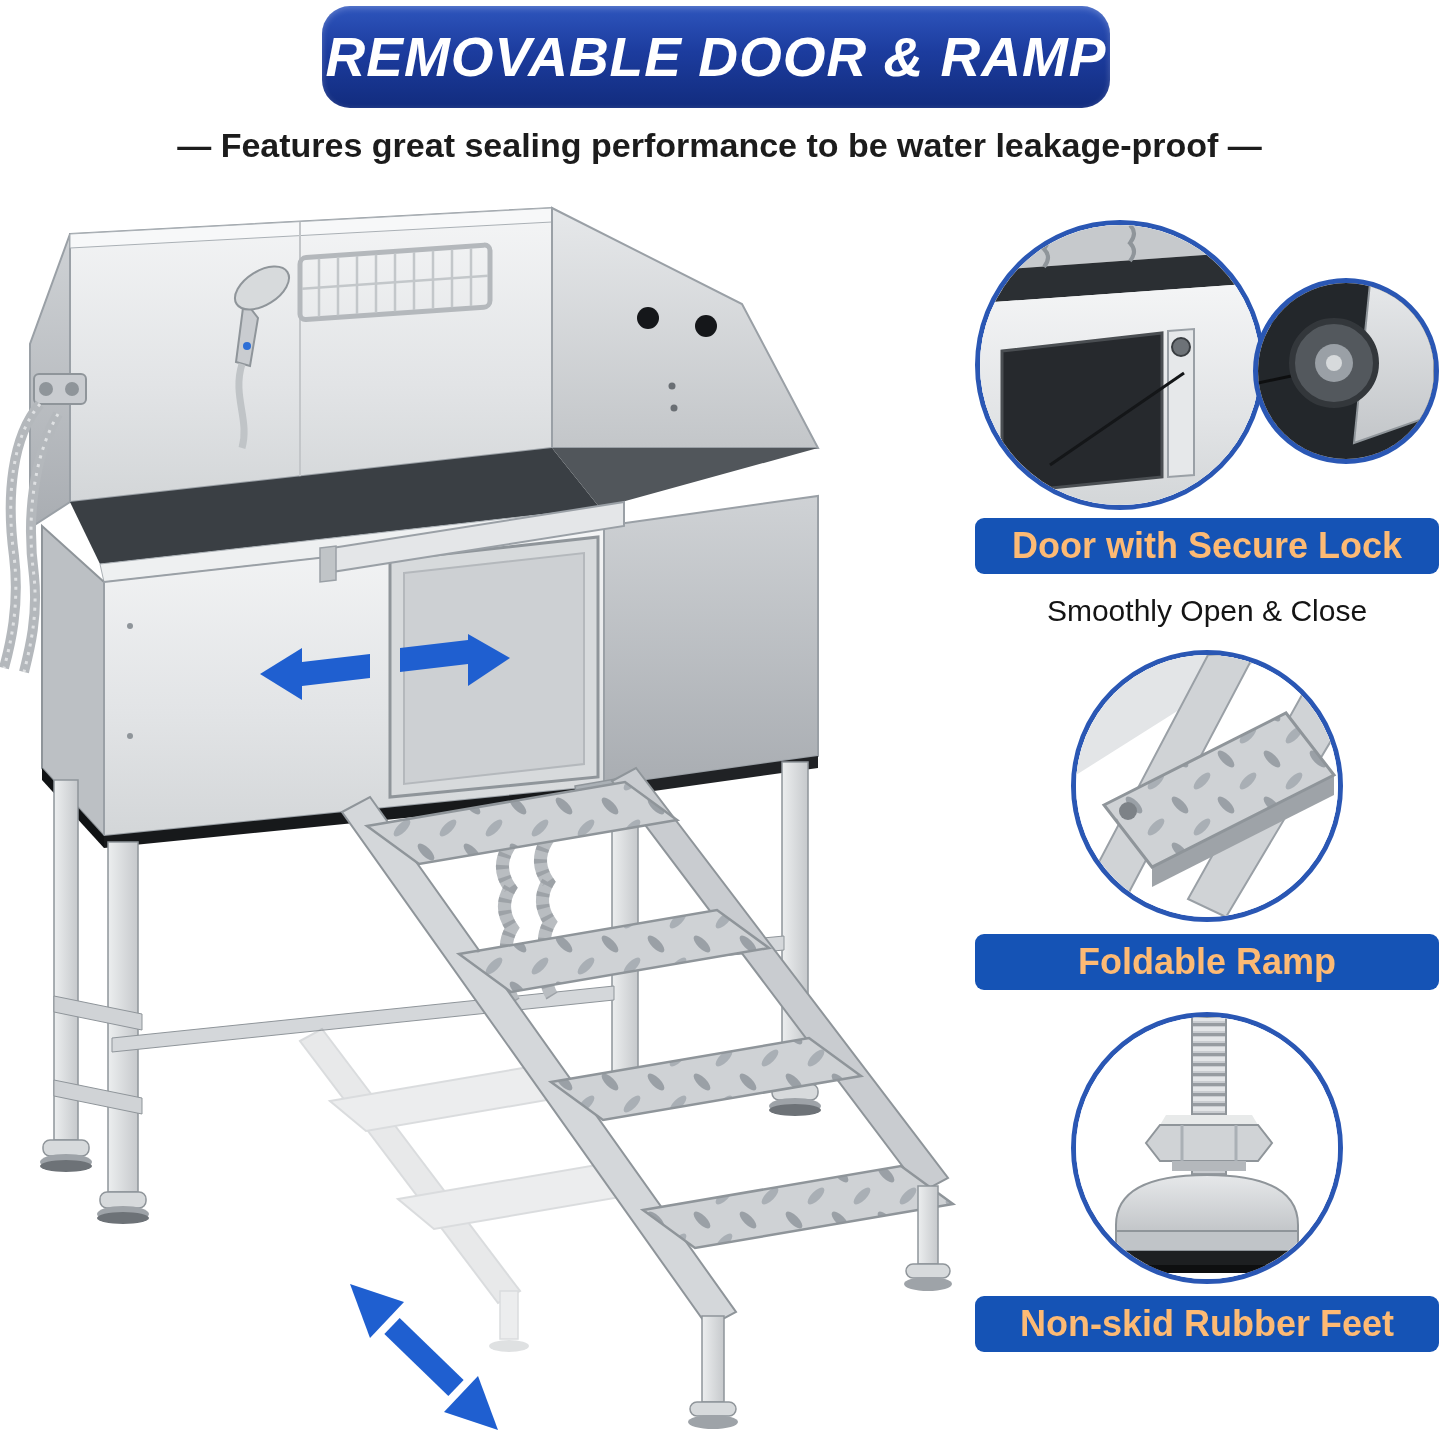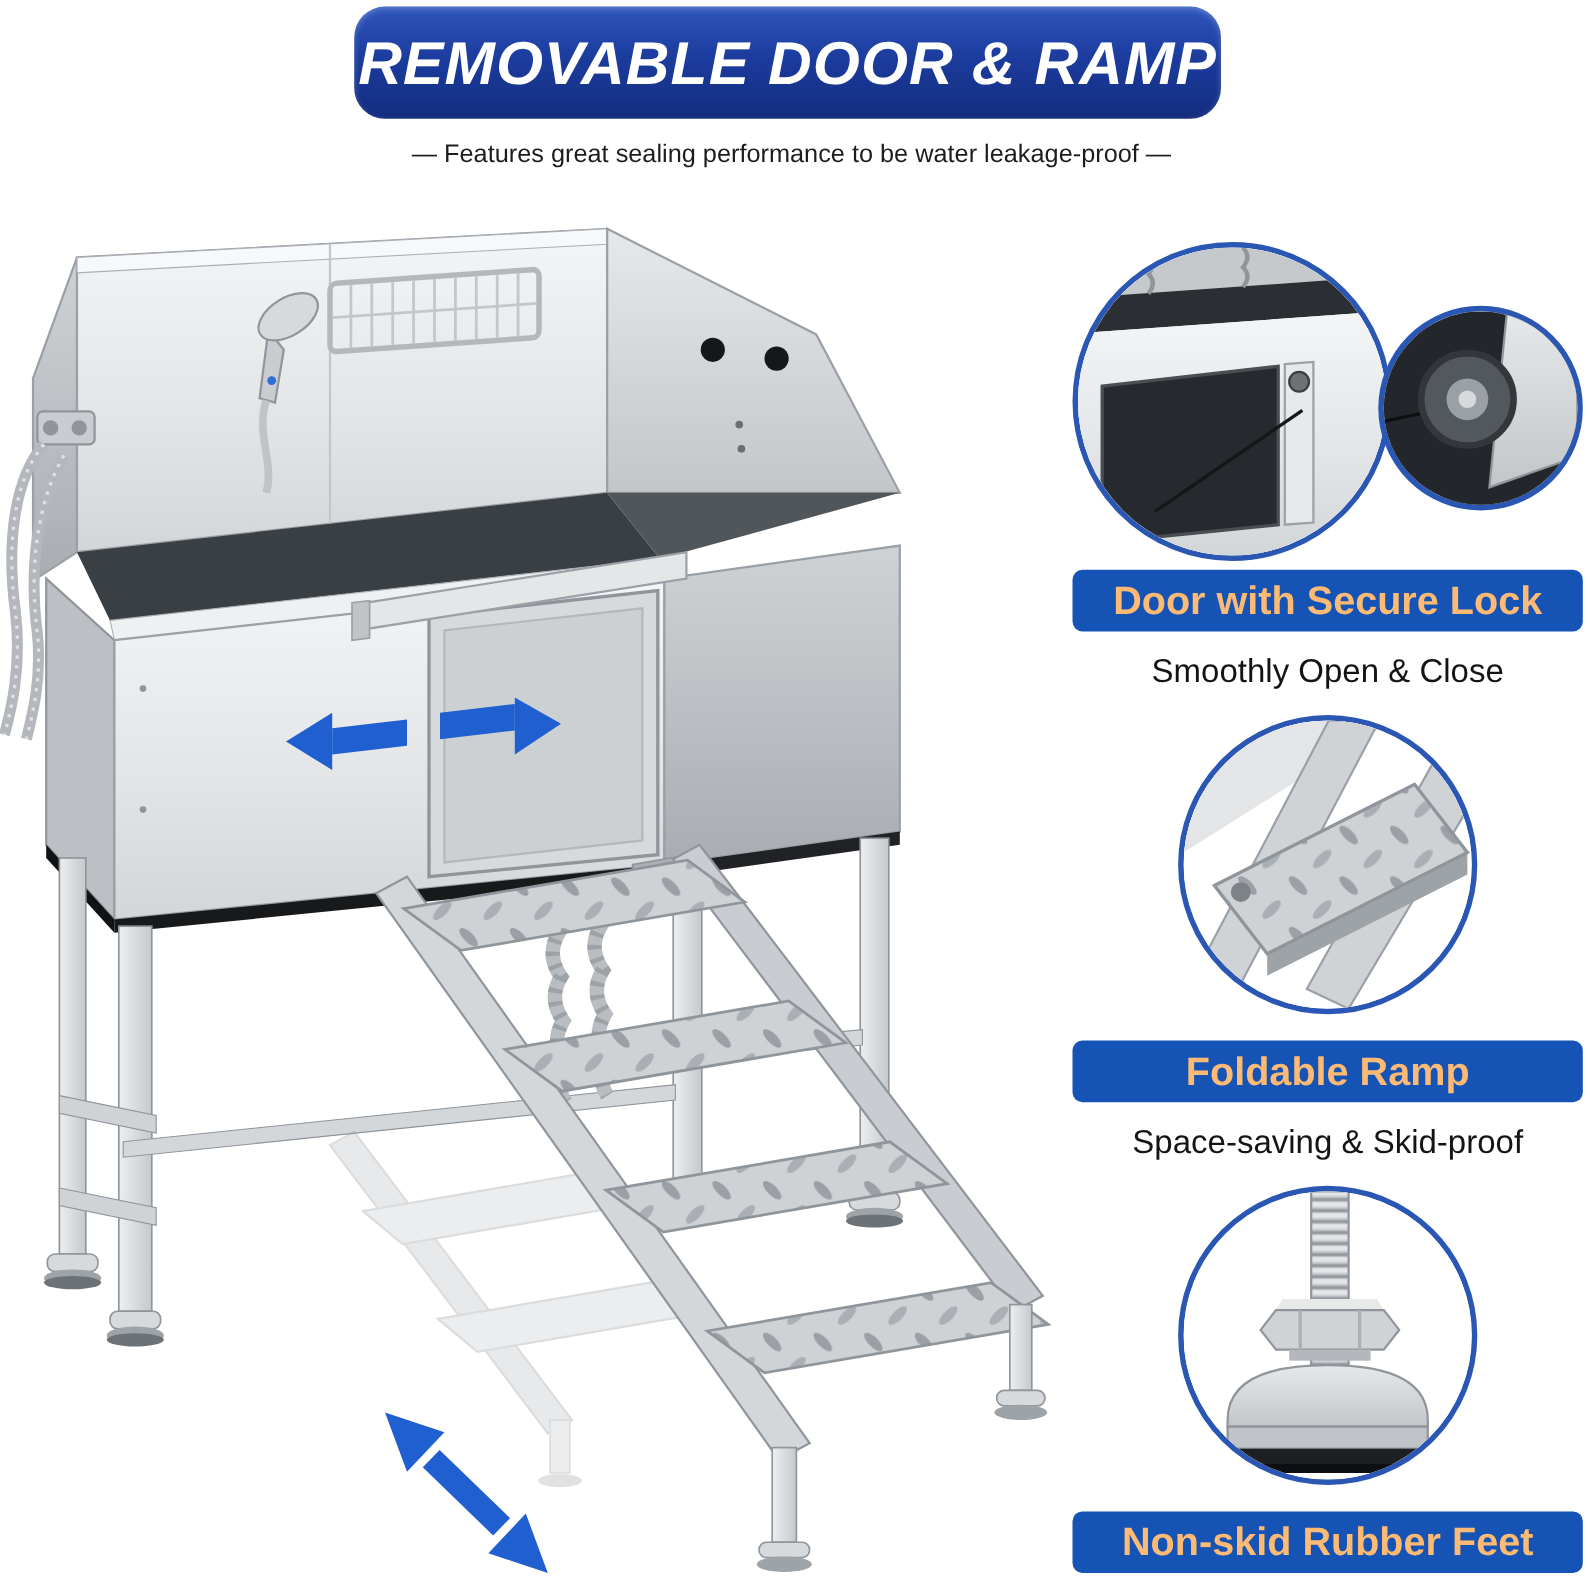--- a/index.html
+++ b/index.html
@@ -12,37 +12,37 @@
     background:linear-gradient(180deg,#2e55bd 0%, #1c3c9e 45%, #122c7e 100%);
     border-radius:28px; display:flex; align-items:center; justify-content:center;
     box-shadow:inset 0 2px 6px rgba(255,255,255,.25);
   }
   .banner-title {
     color:#ffffff; font-size:55px; font-weight:800; font-style:italic; letter-spacing:1px;
     white-space:nowrap;
   }
   .subtitle {
     position:absolute; left:0; top:126px; width:100%; text-align:center;
-    font-size:23px; color:#1c1c1c; font-weight:400;
+    font-size:34px; color:#1c1c1c; font-weight:700;
   }
   .illustration { position:absolute; left:0; top:196px; width:960px; height:1240px; }
   .callouts { position:absolute; left:975px; top:220px; width:464px; }
   .circle {
     border-radius:50%; border:5px solid #2a57b4; overflow:hidden; background:#ffffff;
     box-sizing:border-box;
   }
   .figure1 { position:relative; height:290px; }
   .c1-main { position:absolute; left:0; top:0; width:290px; height:290px; z-index:1; }
   .c1-zoom { position:absolute; left:278px; top:58px; width:186px; height:186px; z-index:2; }
   .c-mid  { width:272px; height:272px; margin:22px auto 0 auto; }
   .pill {
     margin-top:8px; background:#1553b5; color:#fdba74; border-radius:9px;
     font-size:36px; font-weight:700; text-align:center; padding:7px 0;
   }
-  .pill.spaced { margin-top:24px; }
+  .pill.spaced { margin-top:12px; }
   .subtext {
     margin-top:20px; text-align:center; font-size:30px; color:#141414; font-weight:500;
   }
   svg { display:block; }
 </style>
 </head>
 <body>
 
 <div class="page">
 
@@ -276,21 +276,20 @@
         <rect width="262" height="262" fill="#ffffff"></rect>
         <polygon points="0,0 190,0 0,120" fill="#e3e5e7"></polygon>
         <polygon points="132,0 178,0 40,262 -6,262" fill="#d0d3d6" stroke="#9aa0a6" stroke-width="2"></polygon>
         <polygon points="236,22 262,22 262,74 150,262 112,244" fill="#d0d3d6" stroke="#9aa0a6" stroke-width="2"></polygon>
         <polygon points="76,212 258,120 258,140 76,232" fill="#9ea3a8"></polygon>
         <polygon points="28,150 210,58 258,120 76,212" fill="url(#diamondplate)" stroke="#8f959a" stroke-width="3"></polygon>
         <circle cx="52" cy="156" r="9" fill="#7d8287"></circle>
       </svg>
     </div>
     <div class="pill spaced">Foldable Ramp</div>
-    <div class="subtext">Space-saving &amp; Skid-proof</div>
 
     <div class="circle c-mid">
       <svg width="262" height="262" viewBox="0 0 262 262">
         <rect width="262" height="262" fill="#ffffff"></rect>
         <rect x="116" y="0" width="34" height="160" fill="url(#threadsP)" stroke="#8f959a" stroke-width="2"></rect>
         <polygon points="90,98 176,98 182,108 84,108" fill="#e8eaea"></polygon>
         <polygon points="84,108 182,108 196,126 182,144 84,144 70,126" fill="#d0d3d6" stroke="#8f959a" stroke-width="2"></polygon>
         <line x1="106" y1="108" x2="106" y2="144" stroke="#aab0b5" stroke-width="3"></line>
         <line x1="160" y1="108" x2="160" y2="144" stroke="#aab0b5" stroke-width="3"></line>
         <rect x="96" y="144" width="74" height="10" fill="#b4b8bc"></rect>

